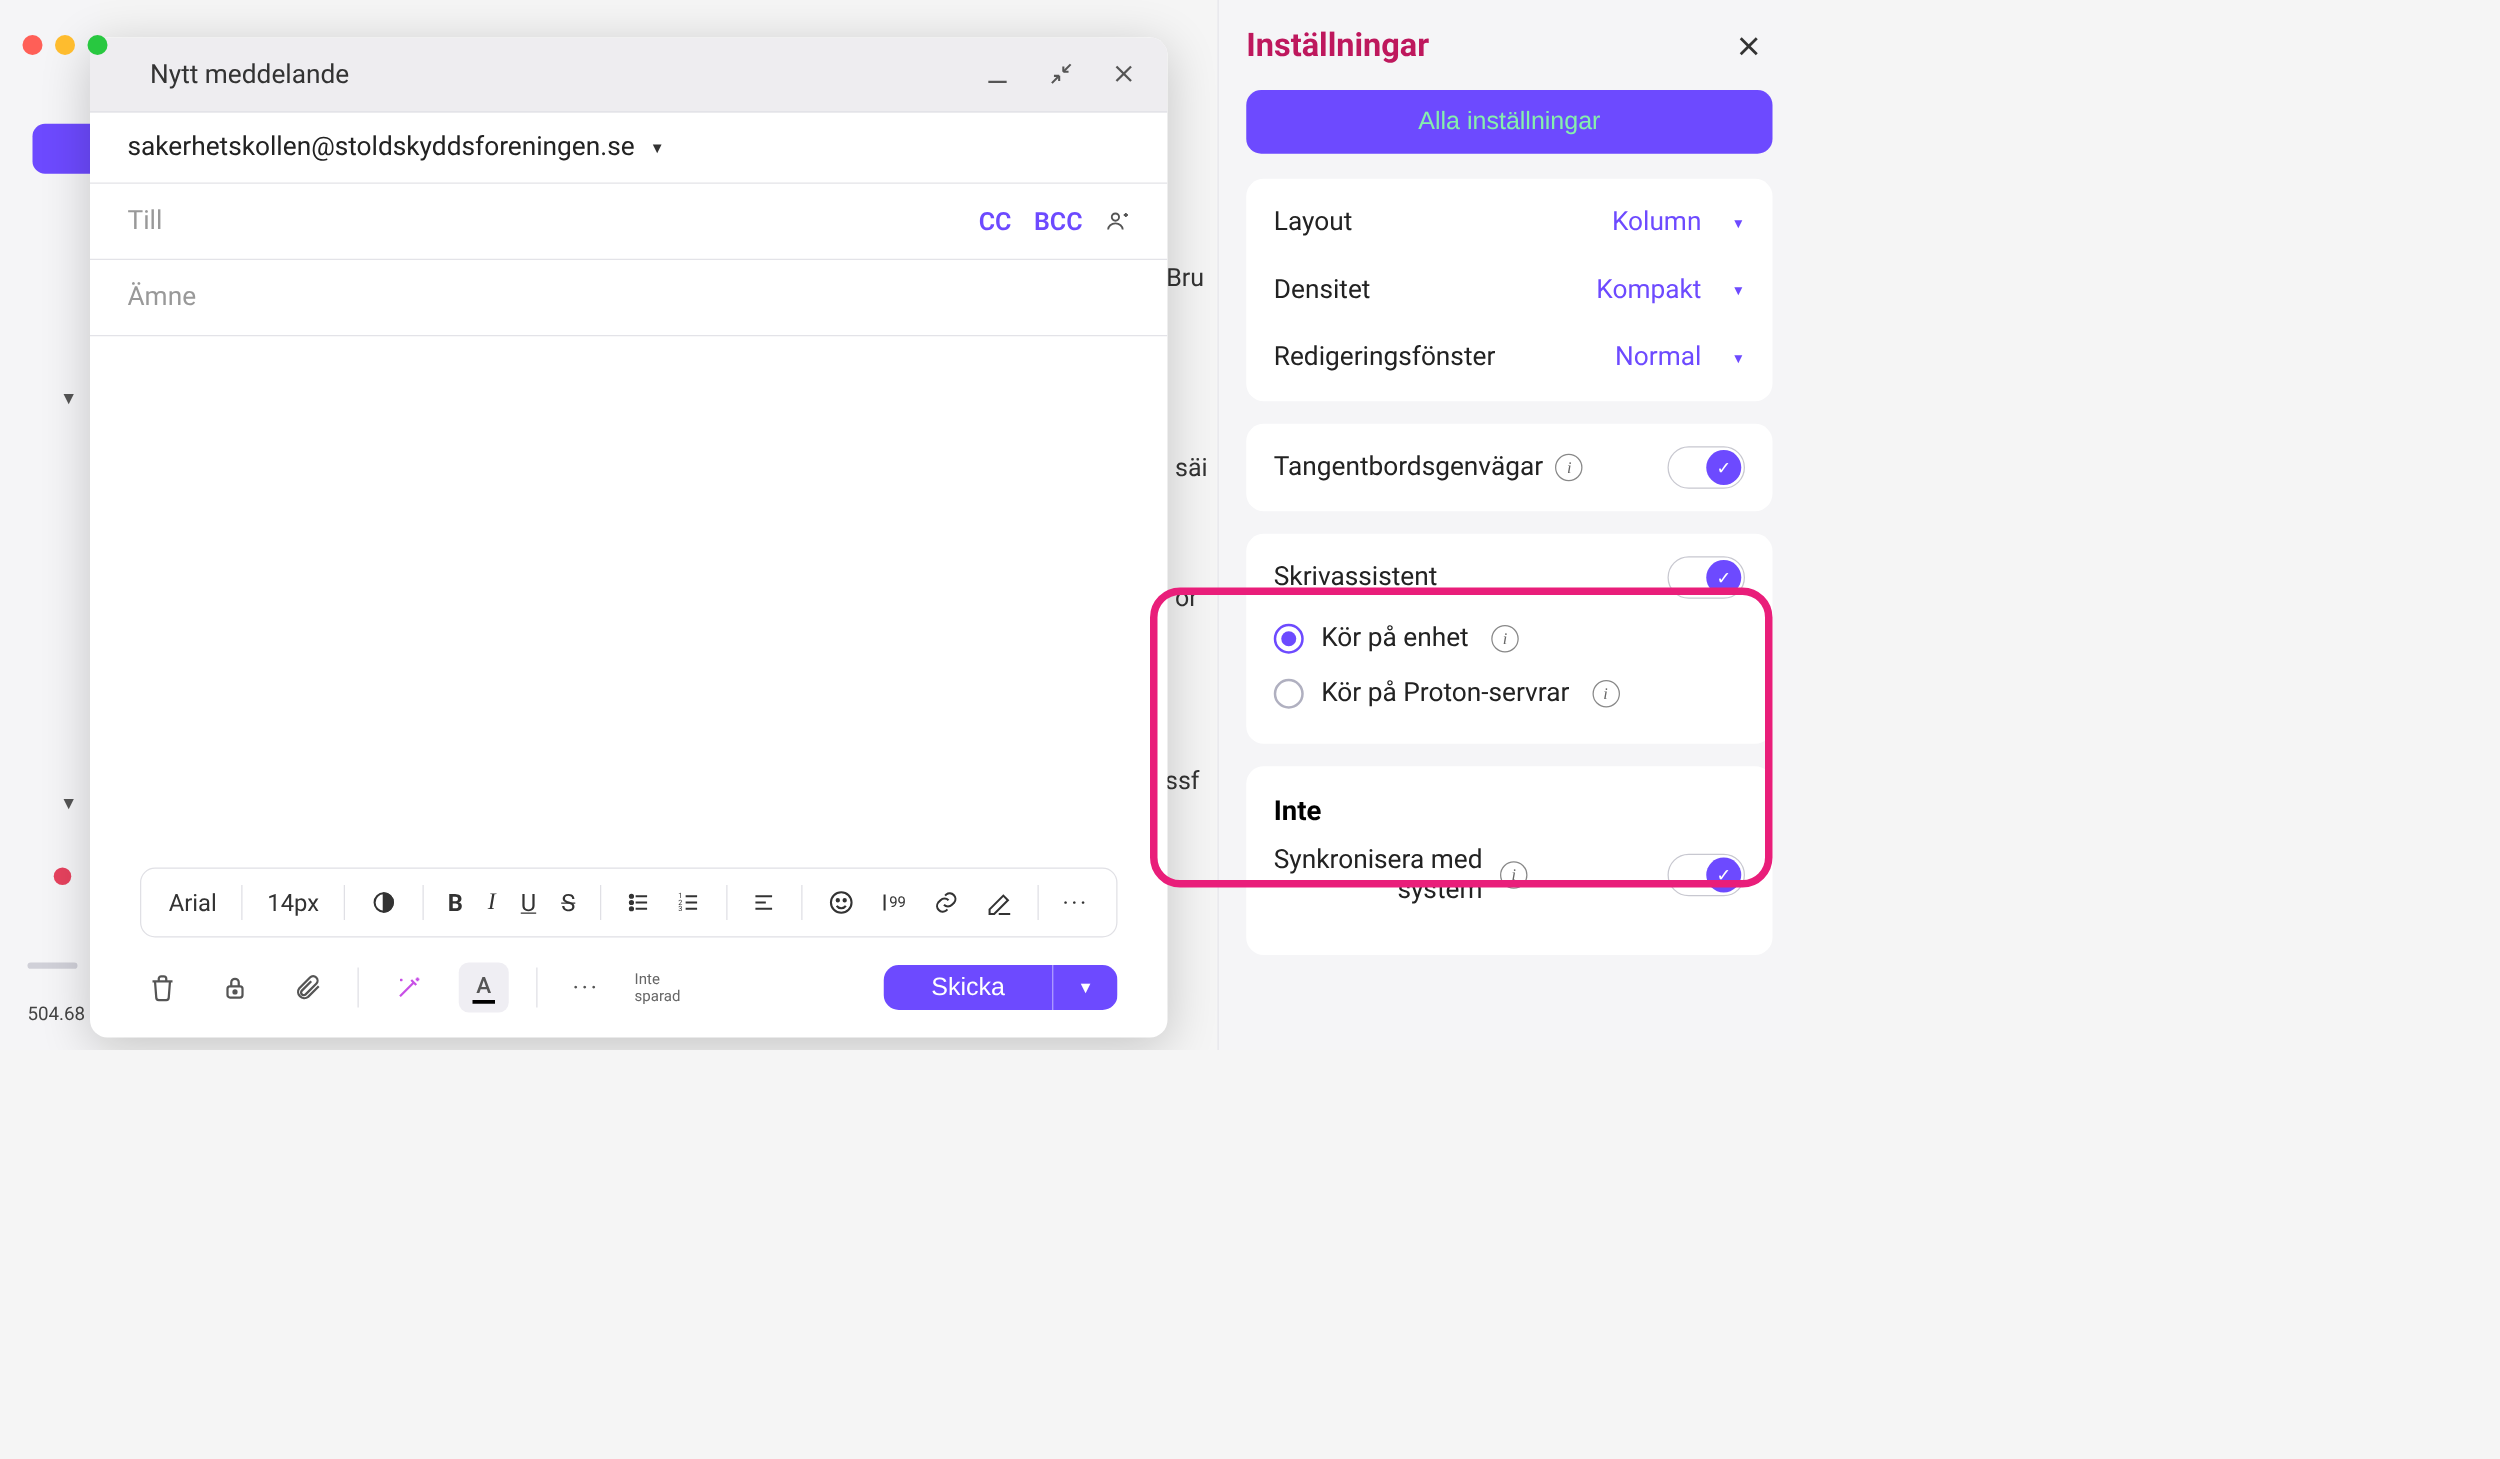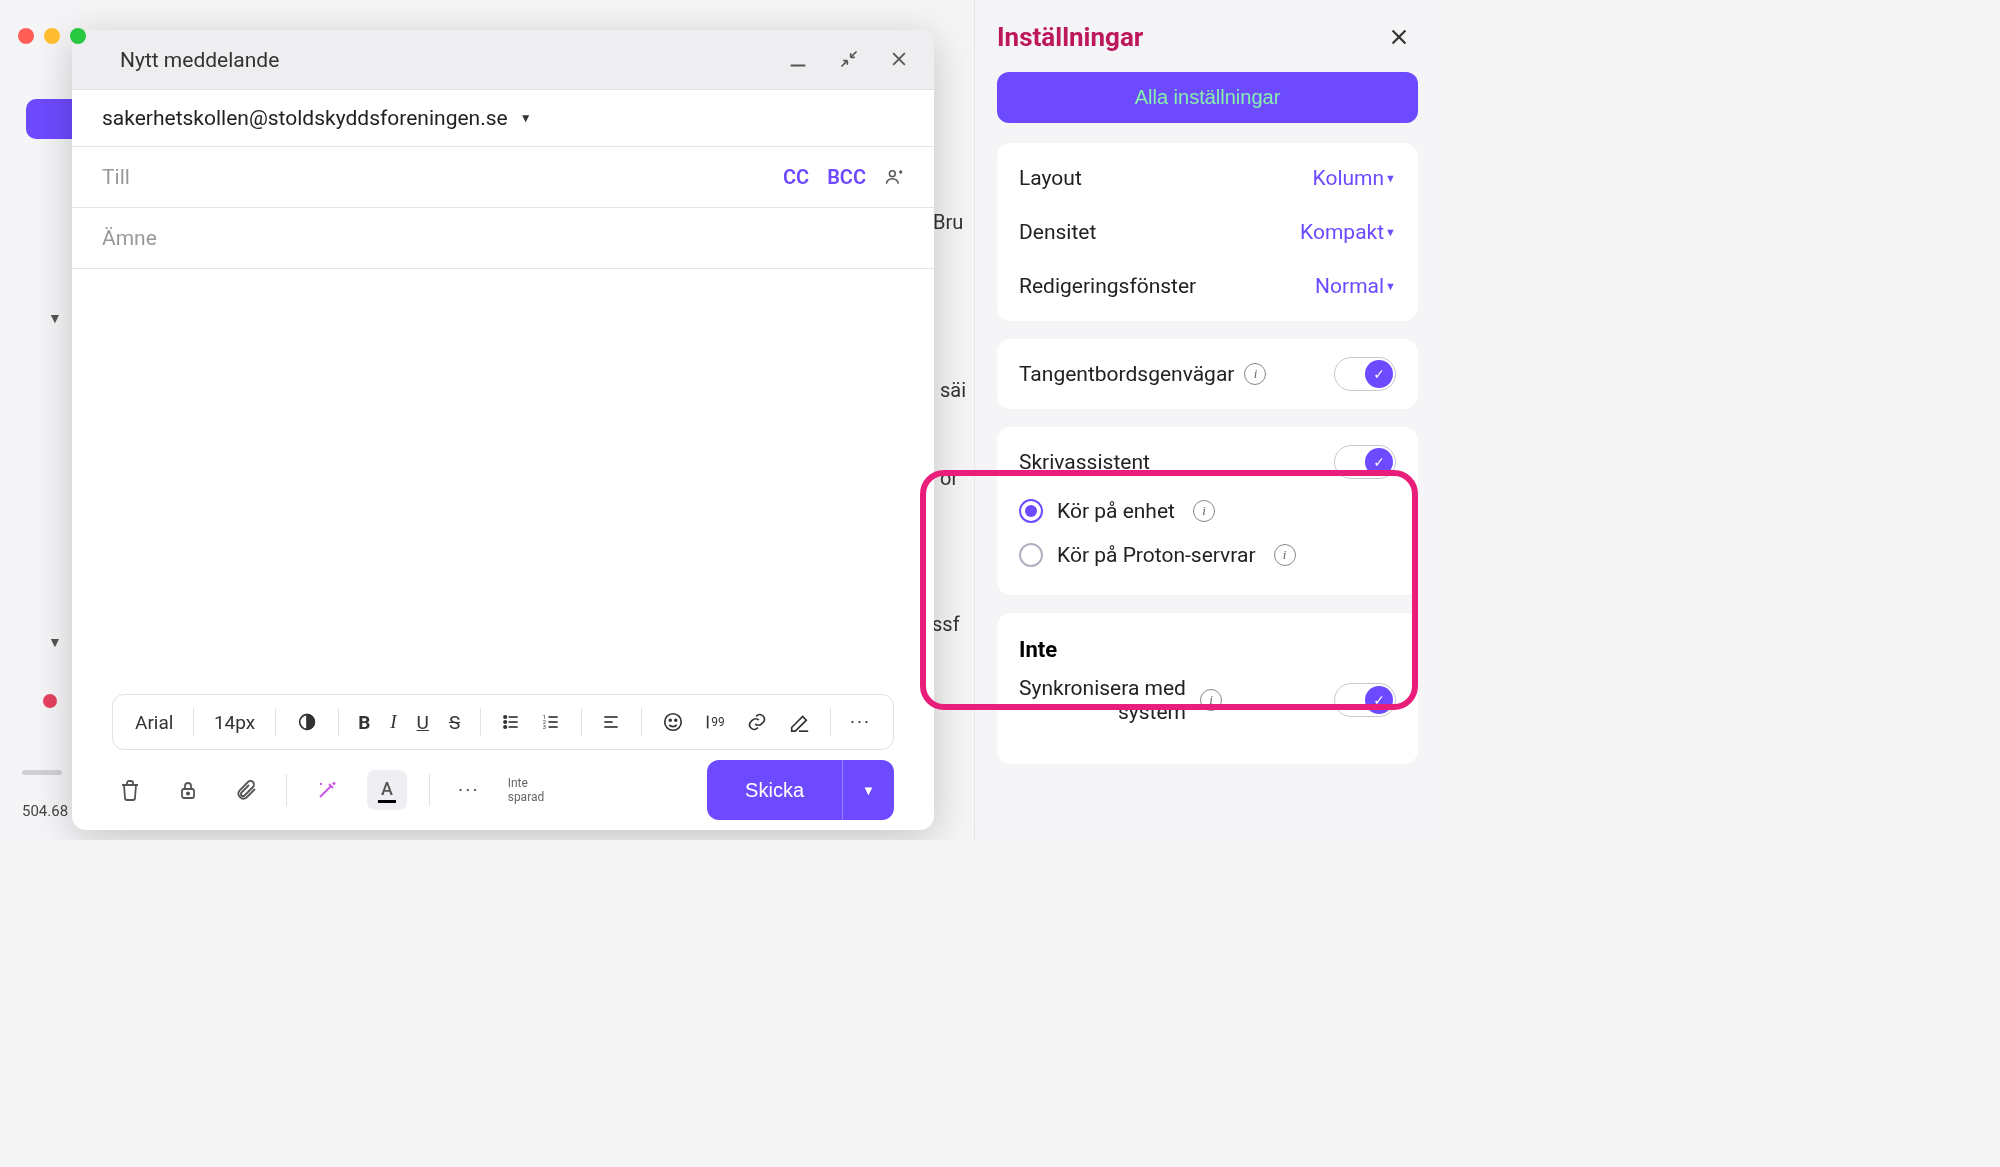--- a/index.html
+++ b/index.html
@@ -158,21 +158,21 @@
     width: 40px; height: 40px;
     display: flex; flex-direction: column; align-items:center; justify-content:center;
   }
   .font-color-btn .underline { width: 18px; height: 3px; background: #000; margin-top:1px; }
   .save-status {
     color: #666; font-size: 12px; line-height: 1.2;
     flex: 1;
   }
   .send-group {
     display: flex;
-    height: 60px;
+    height: 36px;
   }
   .send-btn {
     background: #6d4aff;
     color: #fff;
     font-size: 20px;
     font-weight: 500;
     padding: 0 38px;
     border-radius: 12px 0 0 12px;
     display: flex; align-items: center;
     border: none;
@@ -234,21 +234,21 @@
   }
   .setting-label {
     font-size: 21px;
     color: #222;
   }
   .setting-value {
     color: #6d4aff;
     font-size: 21px;
     display: flex;
     align-items: center;
-    gap: 1px;
+    gap: 24px;
   }
   .setting-value .dd { font-size: 11px; }
   .info-icon {
     width: 22px; height: 22px;
     border: 1.5px solid #888;
     border-radius: 50%;
     display: inline-flex;
     align-items: center; justify-content: center;
     font-size: 13px;
     color: #666;
@@ -321,21 +321,21 @@
 <div class="left-sidebar-stub">
   <div class="purple-pill"></div>
   <div class="chevron-stub" style="top:310px">▼</div>
   <div class="chevron-stub" style="top:634px">▼</div>
   <div class="red-dot"></div>
   <div class="storage-bar"></div>
   <div class="storage-text">504.68</div>
 </div>
 
 <span class="bg-text" style="left:933px; top:210px">Bru</span>
-<span class="bg-text" style="left:940px; top:378px">säi</span>
+<span class="bg-text" style="left:940px; top:362px">säi</span>
 <span class="bg-text" style="left:940px; top:466px">or</span>
 <span class="bg-text" style="left:932px; top:612px">ssf</span>
 
 <div class="compose-window">
   <div class="compose-header">
     <div class="compose-title">Nytt meddelande</div>
     <div class="win-controls">
       <span>
         <svg width="22" height="22" viewBox="0 0 24 24" fill="none" stroke="currentColor" stroke-width="2">
             <line x1="4" y1="18" x2="20" y2="18"></line>

